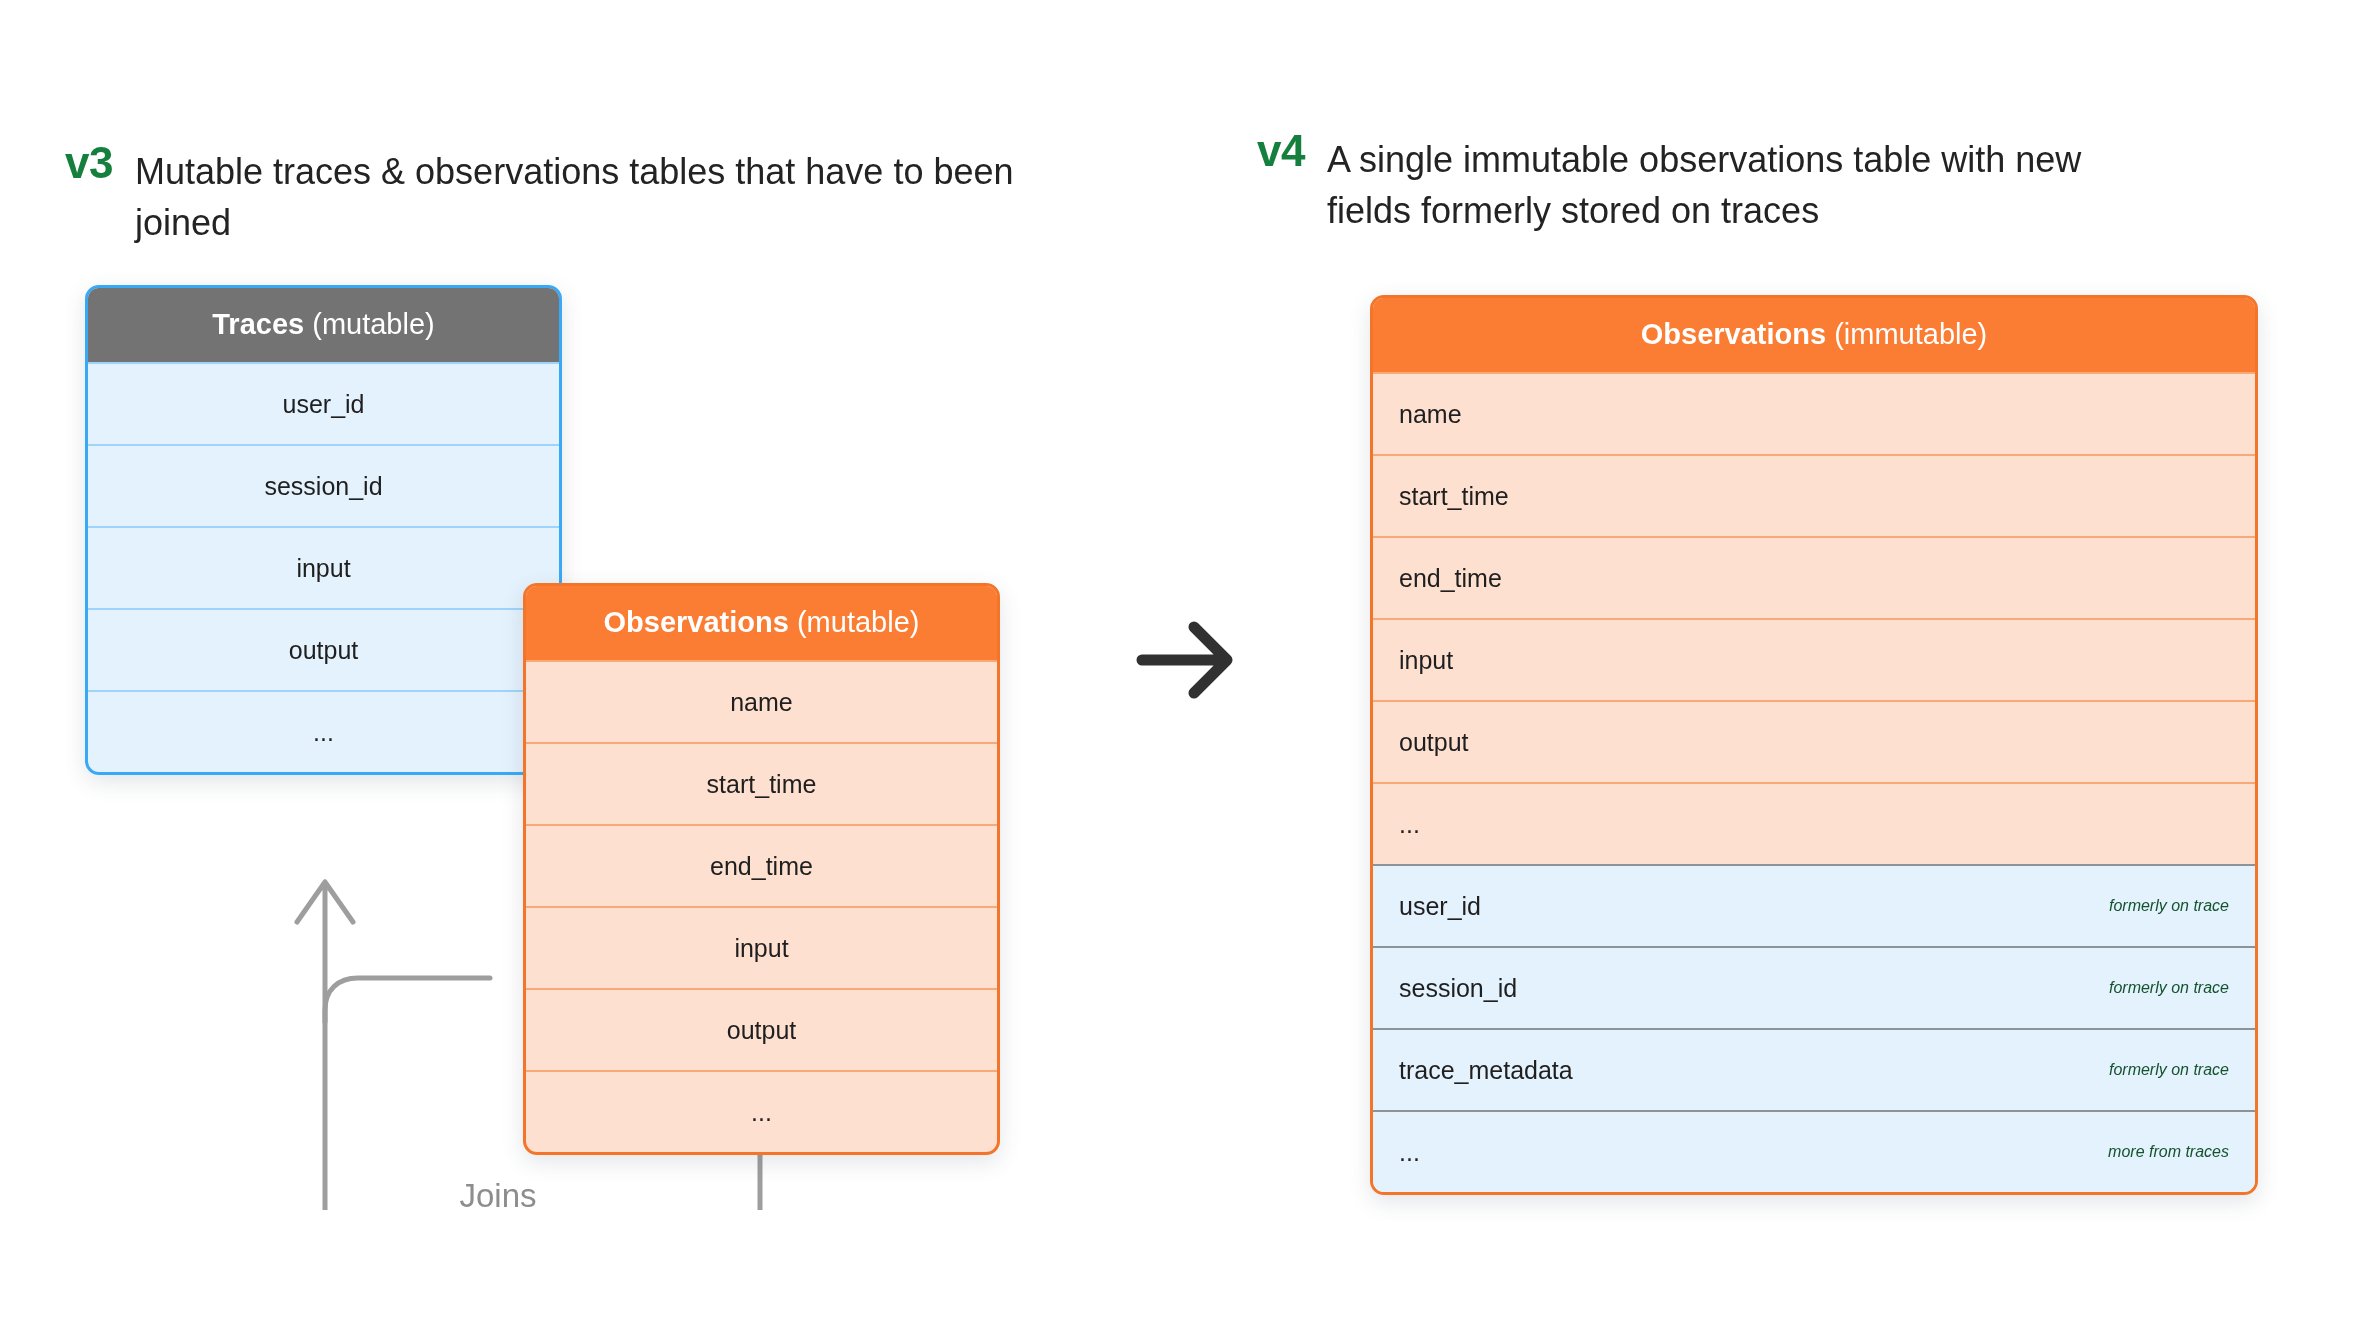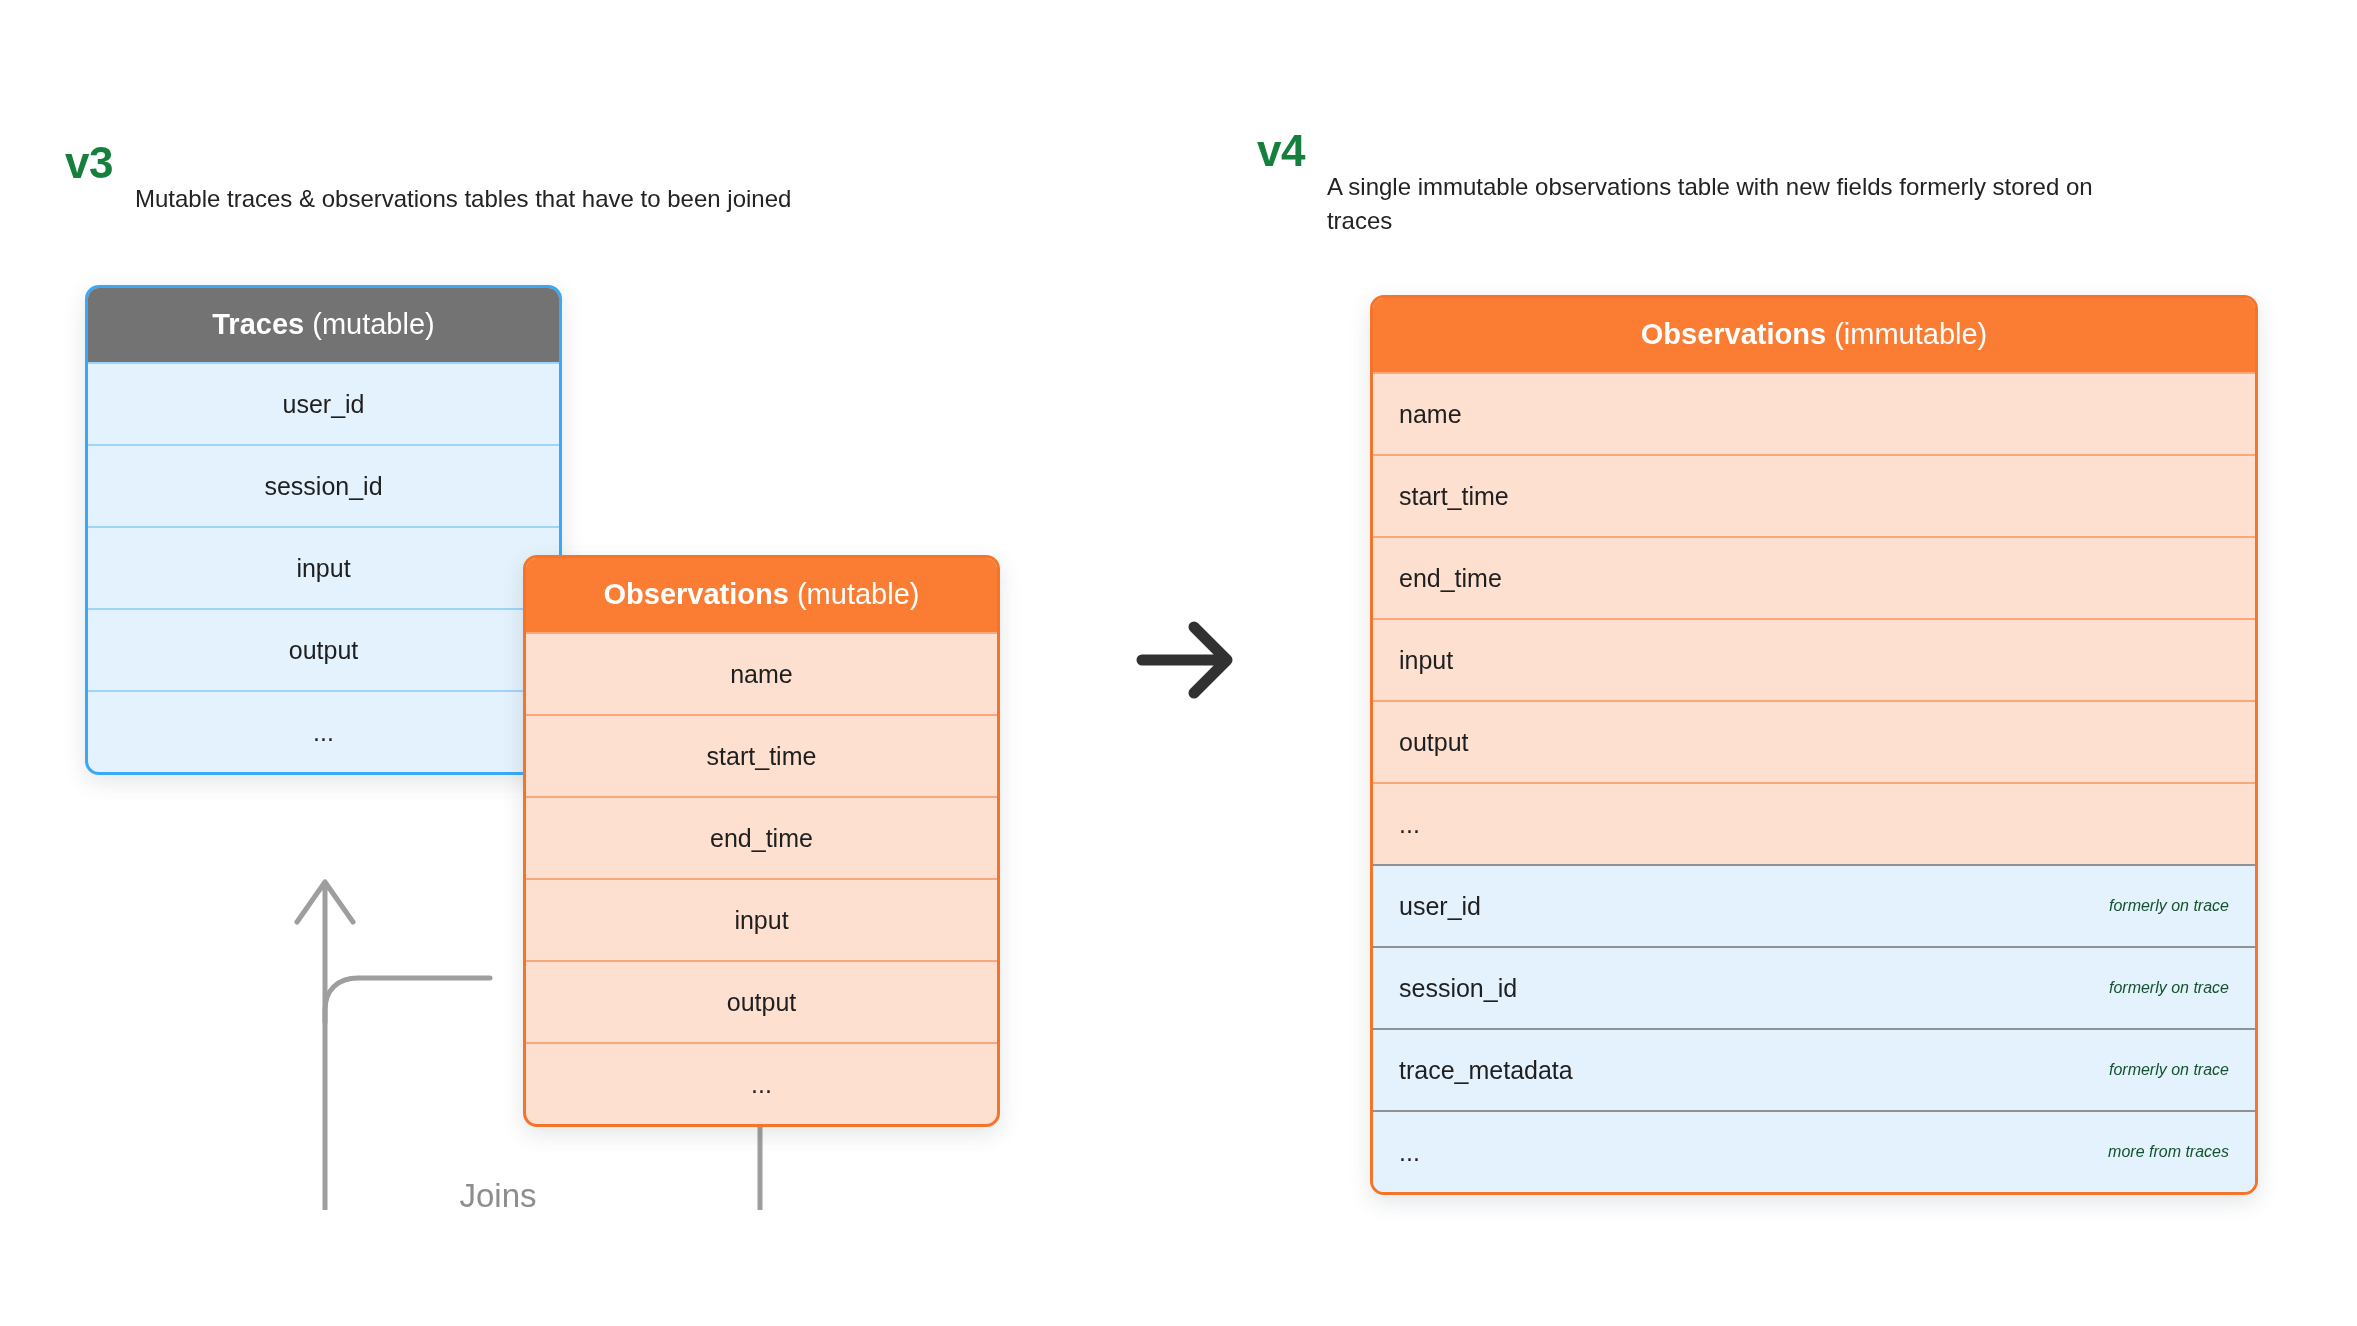--- a/index.html
+++ b/index.html
@@ -43,26 +43,25 @@
 
   .version-badge {
     font-size: 44px;
     font-weight: 700;
     color: #15803d;
     line-height: 1.05;
     letter-spacing: -0.5px;
     white-space: nowrap;
   }
   .heading-text {
-    font-size: 24px;
+    font-size: 36px;
     color: #232323;
     line-height: 1.42;
     font-weight: 400;
     padding-top: 6px;
-    margin-top: 36px;
   }
 
   
   .db-table {
     position: absolute;
     border-radius: 14px;
     overflow: hidden;
     box-shadow: 0 7px 22px rgba(60,70,90,0.14);
   }
   .db-header {
@@ -94,21 +93,21 @@
     left: 85px; top: 285px; width: 477px;
     border: 3px solid #3aa9f5;
     background: #e4f2fd;
   }
   #table-traces .db-header { background: #737373; }
   #table-traces .db-row { justify-content: center; border-top: 2px solid #9dd4fb; }
   #table-traces .db-row:first-of-type { border-top: none; }
 
   
   #table-obs-v3 {
-    left: 523px; top: 555px; width: 477px;
+    left: 523px; top: 583px; width: 477px;
     border: 3px solid #f4752a;
     background: #fde0d0;
     z-index: 4;
   }
   #table-obs-v3 .db-header { background: #fb7d33; }
   #table-obs-v3 .db-row { justify-content: center; border-top: 2px solid #f9a878; }
   #table-obs-v3 .db-row:first-of-type { border-top: none; }
 
   
   #table-obs-v4 {

